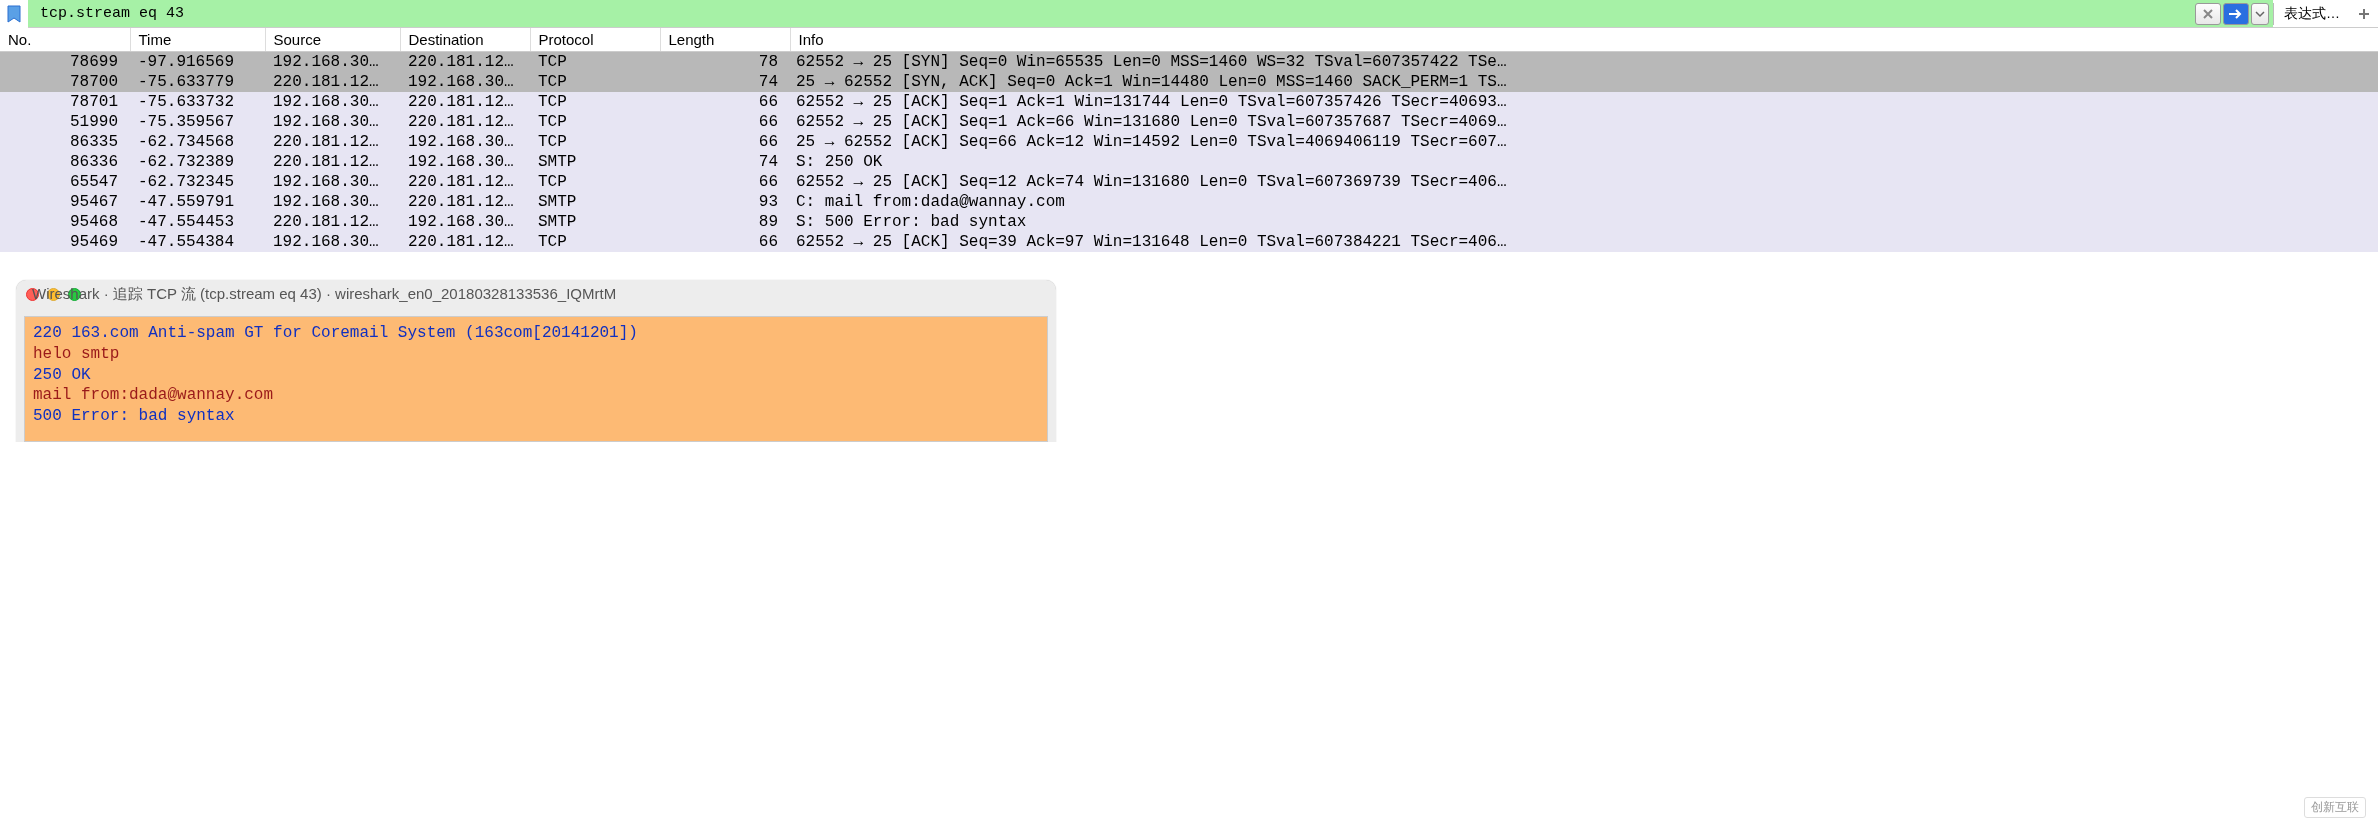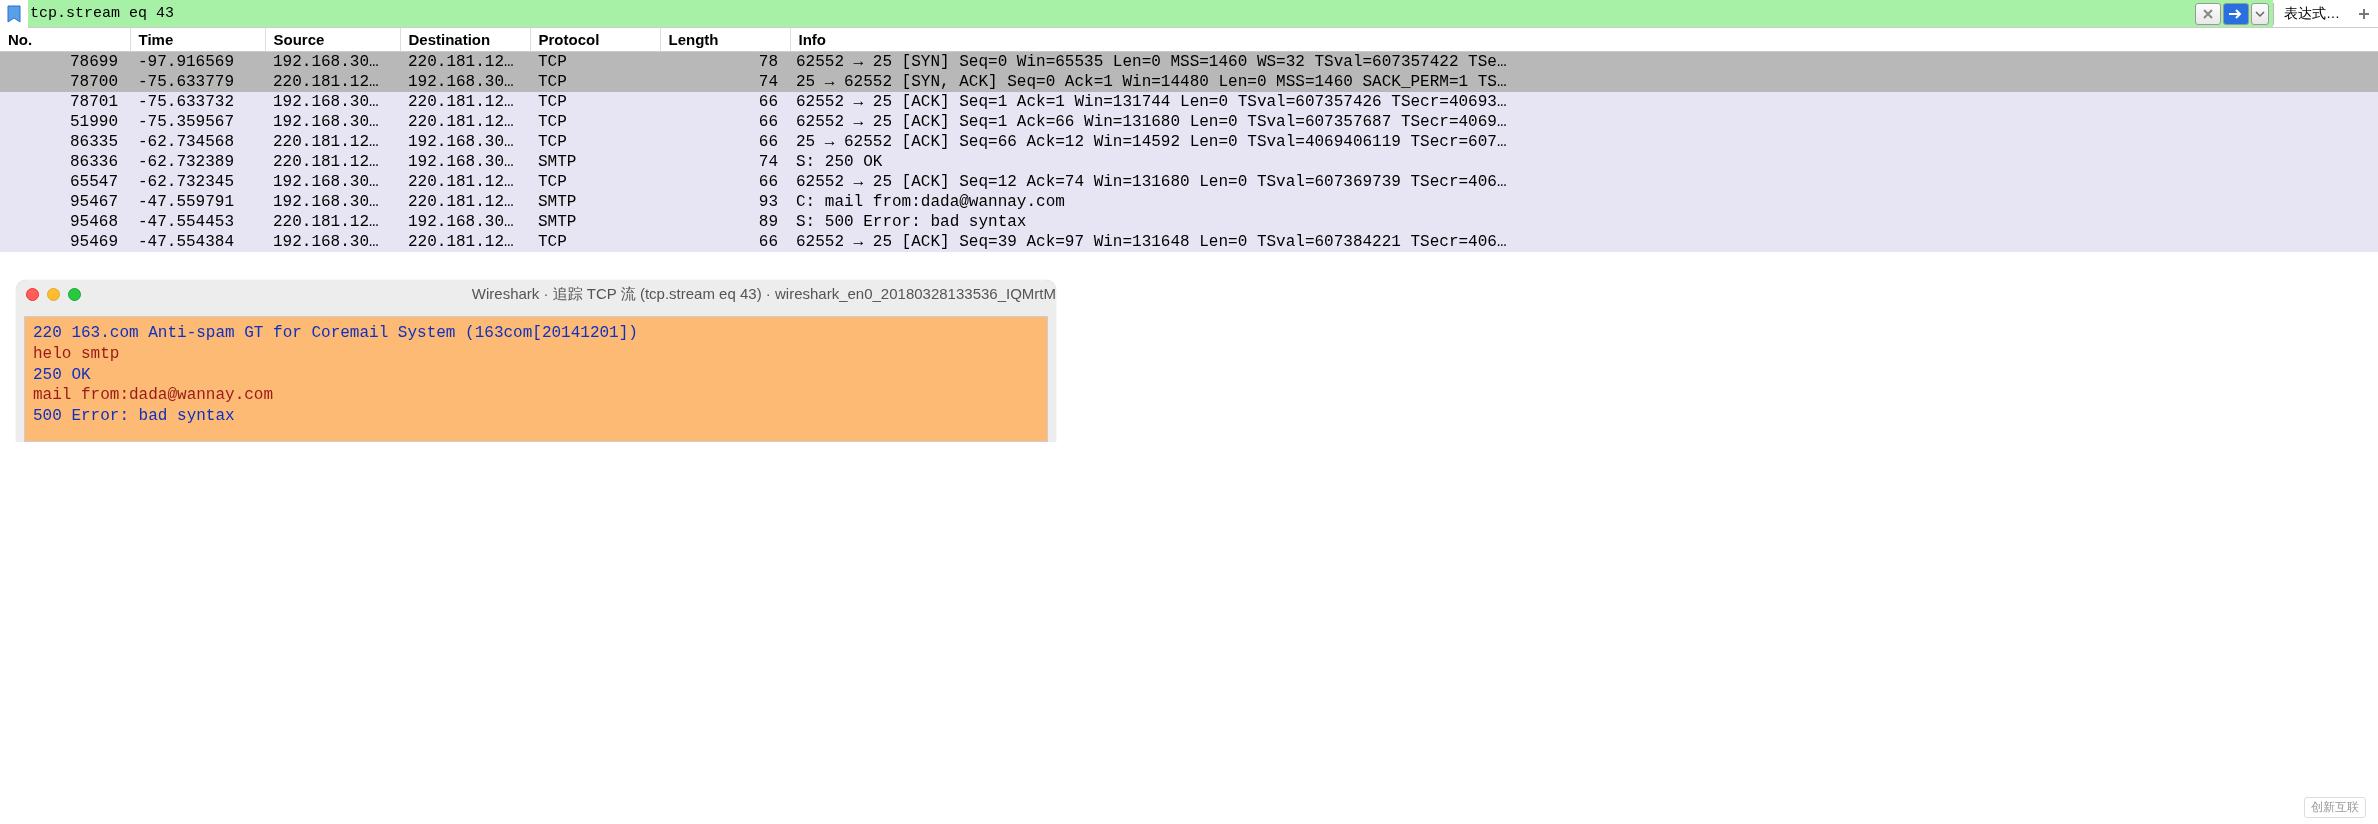--- a/index.html
+++ b/index.html
@@ -23,21 +23,21 @@
     align-items: center;
     justify-content: center;
     color: #1e78c8;
     background: #fff;
   }
   .filter-input {
     flex: 1;
     height: 100%;
     background: #a6f1a6;
     border: none;
-    padding: 4px 2px;
+    padding: 4px 12px;
     font-size: 15px;
     font-family: "Courier New", monospace;
     outline: none;
   }
   .filter-right {
     display: flex;
     align-items: center;
     height: 100%;
     gap: 2px;
     padding: 0 4px;
@@ -81,21 +81,21 @@
   }
 
   .packet-table {
     width: 100%;
     border-collapse: collapse;
     font-family: "Courier New", monospace;
     font-size: 16px;
   }
   .packet-table thead th {
     text-align: left;
-    font-weight: bold;
+    font-weight: normal;
     font-family: "Helvetica Neue", Arial, sans-serif;
     font-size: 15px;
     padding: 3px 8px;
     border-bottom: 1px solid #ccc;
     border-left: 1px solid #ddd;
     background: #fff;
     white-space: nowrap;
   }
   .packet-table thead th:first-child { border-left: none; }
   .packet-table td {
@@ -133,22 +133,22 @@
     padding: 0 10px;
     position: relative;
   }
   .traffic-lights { display: flex; gap: 8px; }
   .tlight { width: 13px; height: 13px; border-radius: 50%; }
   .tl-red    { background: #ff5f57; border: 1px solid #e33; }
   .tl-yellow { background: #ffbd2e; border: 1px solid #da3; }
   .tl-green  { background: #28c940; border: 1px solid #1a3; }
   .win-title {
     position: absolute;
-    left: 8px; right: 0;
-    text-align: right;
+    left: 16px; right: 0;
+    text-align: left;
     color: #555;
     font-size: 15px;
     pointer-events: none;
   }
   .follow-body {
     margin: 8px 8px 0 8px;
     background: #fdba74;
     border: 1px solid #ccc;
     padding: 6px 8px 14px 8px;
     font-family: "Courier New", monospace;

